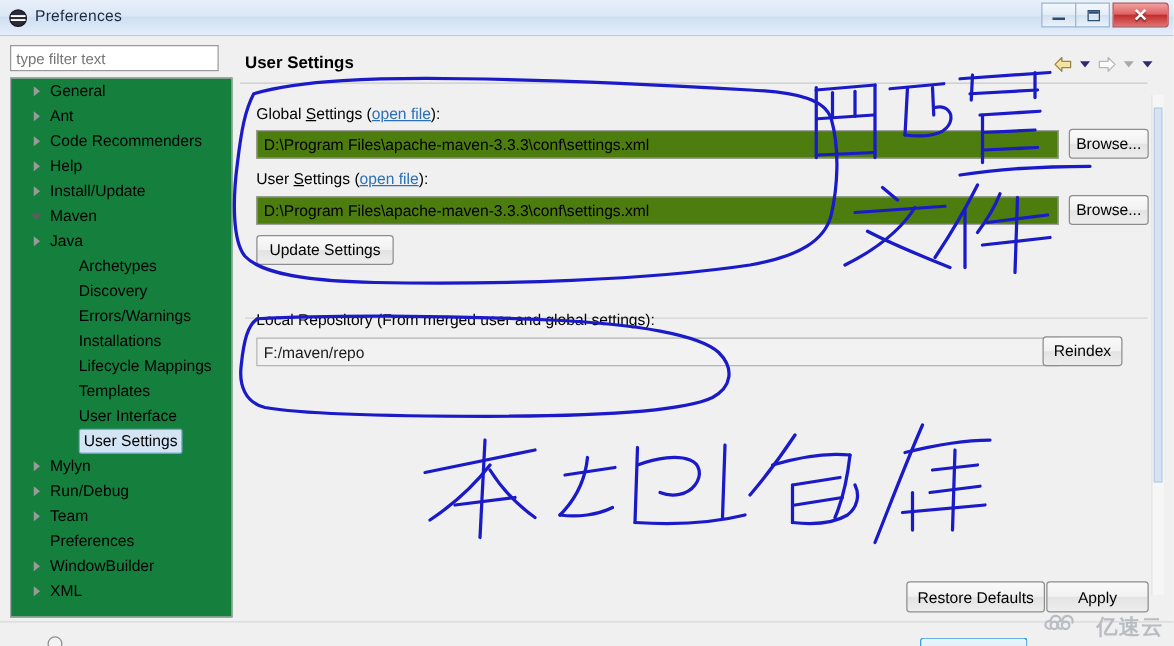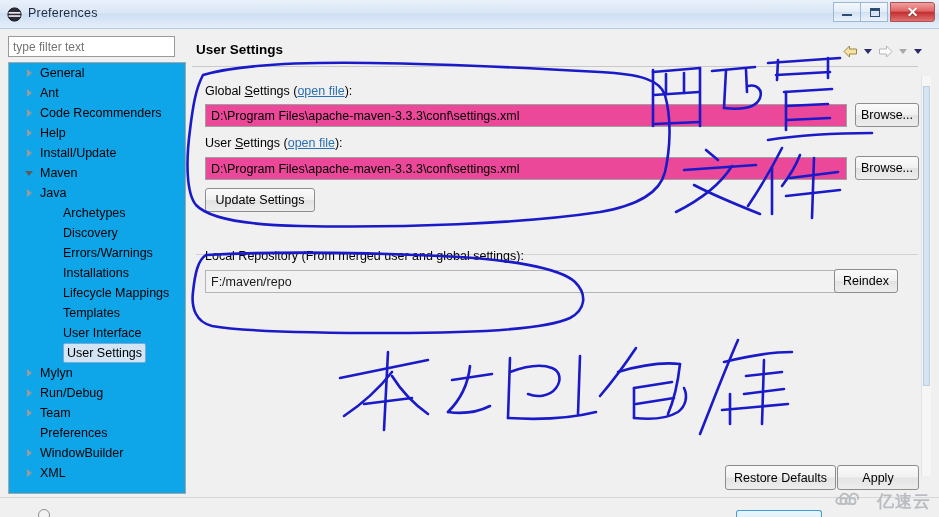--- a/index.html
+++ b/index.html
@@ -105,21 +105,21 @@
     font-size:12px;
     color:#6b6b6b;
     padding:0 4px;
     line-height:19px;
     outline:none;
   }
   #treebox {
     position:absolute; left:0; top:26px;
     width:178px; height:432px;
     border:1px solid #a6a6a6;
-    background:#0ea5e9;
+    background:#15803d;
     box-sizing:border-box;
     overflow:hidden;
   }
   .tree-item {
     position:relative;
     height:20px;
     line-height:20px;
     font-size:12.5px;
     color:#000;
     white-space:nowrap;
@@ -195,21 +195,21 @@
   .field-label a {
     color:#2b6fb5;
     text-decoration:underline;
     cursor:pointer;
   }
 
   .textinput {
     position:absolute;
     height:23px;
     border:1px solid #a0a0a0;
-    background:#ec4899;
+    background:#4d7c0f;
     box-sizing:border-box;
     font-family:"Liberation Sans", sans-serif;
     font-size:12.5px;
     color:#000;
     padding:0 5px;
     line-height:21px;
     outline:none;
   }
   .textinput.readonly {
     background:#f2f2f2;
@@ -285,21 +285,21 @@
     position:absolute; left:0; top:497px;
     width:939px; height:20px;
     background:#f0f0f0;
     border-top:1px solid #d8d8d8;
   }
 
   
   #watermark {
     position:absolute;
     right:8px; bottom:4px;
-    display:flex; align-items:center; gap:16px;
+    display:flex; gap:16px;
     color:#b9bdc2;
     font-size:17px;
     font-weight:bold;
     letter-spacing:1px;
     user-select:none;
   }
 
   
   #ink {
     position:absolute; left:0; top:0;

